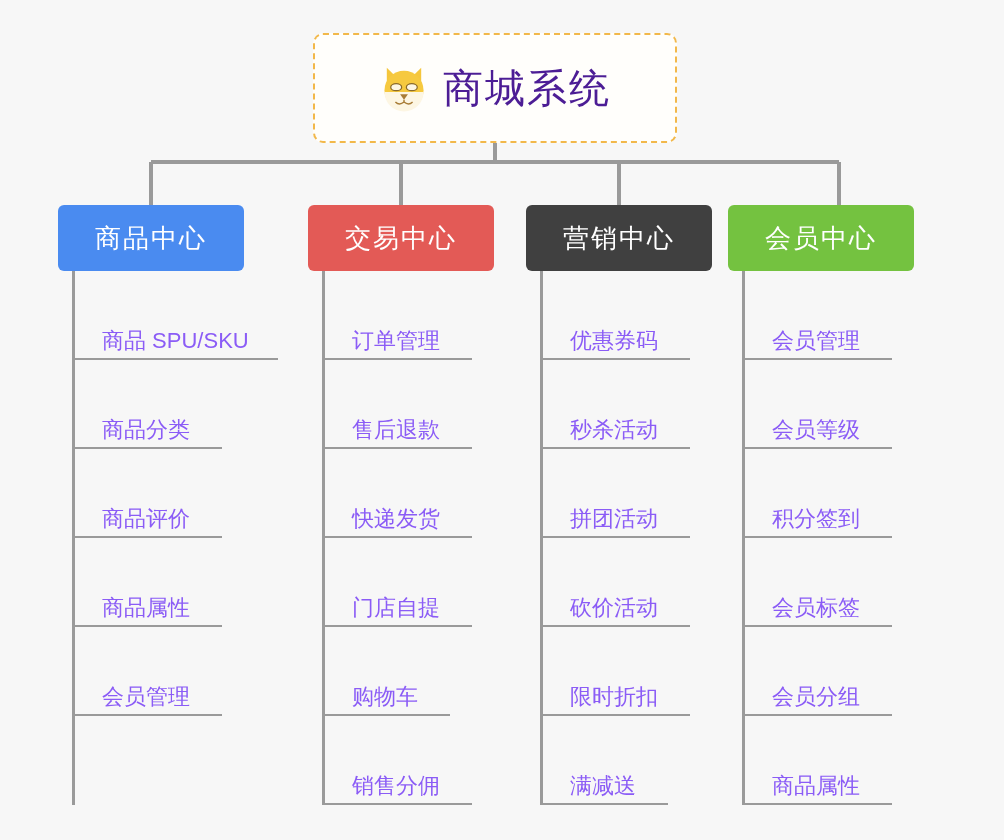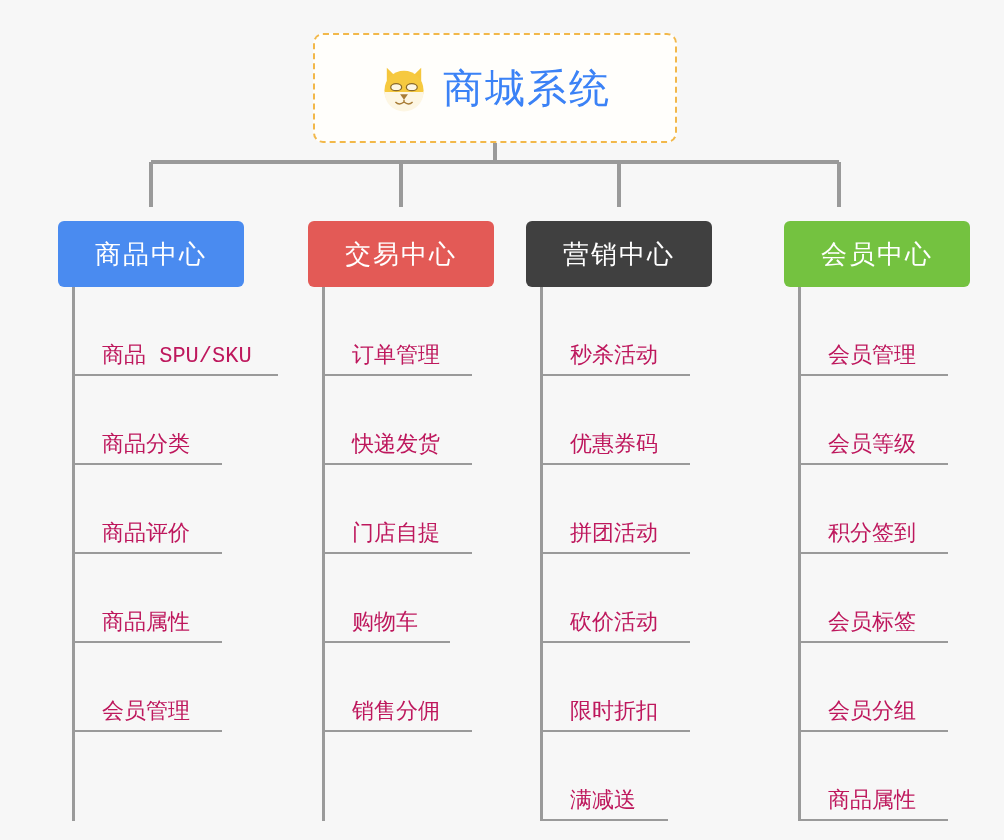--- a/index.html
+++ b/index.html
@@ -65,33 +65,32 @@
 
   
   .branch {
     position: absolute;
     top: 205px;
     width: 186px;
   }
   .branch-0 { left: 58px;  }
   .branch-1 { left: 308px; }
   .branch-2 { left: 526px; }
-  .branch-3 { left: 784px; }
+  .branch-3 { left: 728px; }
 
   .branch-header {
     height: 66px;
     border-radius: 6px;
     display: flex;
     align-items: center;
     justify-content: center;
     color: #ffffff;
     font-size: 26px;
     letter-spacing: 2px;
     box-sizing: border-box;
-    margin-top: 16px;
   }
 
   .branch-items {
     position: relative;
     margin-top: 0;
     padding-top: 0;
   }
   
   .branch-spine {
     position: absolute;
@@ -104,25 +103,24 @@
   .leaf {
     position: relative;
     height: 89px;
     box-sizing: border-box;
     display: flex;
     align-items: flex-end;
     padding-left: 44px;
   }
   .leaf-label {
     font-size: 22px;
-    color: #be185d;
+    color: #8b5cf6;
     line-height: 1;
     padding-bottom: 8px;
     white-space: nowrap;
-    font-family: Liberation Mono, monospace;
   }
   .leaf-rule {
     position: absolute;
     left: 14px;
     bottom: 0;
     height: 2px;
     background: #9a9a9a;
   }
 </style>
 </head>
@@ -152,21 +150,21 @@
         <ellipse cx="22" cy="31" rx="7" ry="4.5" fill="#fdf6e3"></ellipse>
         <ellipse cx="42" cy="31" rx="7" ry="4.5" fill="#fdf6e3"></ellipse>
         <ellipse cx="22" cy="31" rx="7" ry="4.5" fill="none" stroke="#8a6a2a" stroke-width="1.6"></ellipse>
         <ellipse cx="42" cy="31" rx="7" ry="4.5" fill="none" stroke="#8a6a2a" stroke-width="1.6"></ellipse>
         <path d="M27 40 h10 l-5 7 z" fill="#a87c36"></path>
         <path d="M32 47 v4" stroke="#a87c36" stroke-width="1.8" fill="none"></path>
         <path d="M32 50 q-6 5 -11 0" stroke="#a87c36" stroke-width="1.8" fill="none"></path>
         <path d="M32 50 q6 5 11 0" stroke="#a87c36" stroke-width="1.8" fill="none"></path>
       </svg>
     </span>
-    <span class="root-title" style="color: #3b82f6;">商城系统</span>
+    <span class="root-title" style="color: #4c1d95;">商城系统</span>
   </div>
 
   <div class="branch branch-0">
     <div class="branch-header" style="background: rgb(74, 139, 240);">
       <span>商品中心</span>
     </div>
     <div class="branch-items">
       <div class="branch-spine" style="height: 534px; background: rgb(154, 154, 154);"></div>
       <div class="leaf">
         <span class="leaf-label">商品 SPU/SKU</span>
@@ -195,20 +193,24 @@
     <div class="branch-header" style="background: rgb(227, 90, 86);">
       <span>交易中心</span>
     </div>
     <div class="branch-items">
       <div class="branch-spine" style="height: 534px; background: rgb(154, 154, 154);"></div>
       <div class="leaf">
         <span class="leaf-label">订单管理</span>
         <span class="leaf-rule" style="width: 150px; background: rgb(154, 154, 154);"></span>
       </div>
       <div class="leaf">
+        <span class="leaf-label">售后退款</span>
+        <span class="leaf-rule" style="width: 150px; background: rgb(154, 154, 154);"></span>
+      </div>
+      <div class="leaf">
         <span class="leaf-label">快递发货</span>
         <span class="leaf-rule" style="width: 150px; background: rgb(154, 154, 154);"></span>
       </div>
       <div class="leaf">
         <span class="leaf-label">门店自提</span>
         <span class="leaf-rule" style="width: 150px; background: rgb(154, 154, 154);"></span>
       </div>
       <div class="leaf">
         <span class="leaf-label">购物车</span>
         <span class="leaf-rule" style="width: 128px; background: rgb(154, 154, 154);"></span>
@@ -220,25 +222,25 @@
     </div>
   </div>
 
   <div class="branch branch-2">
     <div class="branch-header" style="background: #404040;">
       <span>营销中心</span>
     </div>
     <div class="branch-items">
       <div class="branch-spine" style="height: 534px; background: rgb(154, 154, 154);"></div>
       <div class="leaf">
+        <span class="leaf-label">优惠券码</span>
+        <span class="leaf-rule" style="width: 150px; background: rgb(154, 154, 154);"></span>
+      </div>
+      <div class="leaf">
         <span class="leaf-label">秒杀活动</span>
-        <span class="leaf-rule" style="width: 150px; background: rgb(154, 154, 154);"></span>
-      </div>
-      <div class="leaf">
-        <span class="leaf-label">优惠券码</span>
         <span class="leaf-rule" style="width: 150px; background: rgb(154, 154, 154);"></span>
       </div>
       <div class="leaf">
         <span class="leaf-label">拼团活动</span>
         <span class="leaf-rule" style="width: 150px; background: rgb(154, 154, 154);"></span>
       </div>
       <div class="leaf">
         <span class="leaf-label">砍价活动</span>
         <span class="leaf-rule" style="width: 150px; background: rgb(154, 154, 154);"></span>
       </div>

